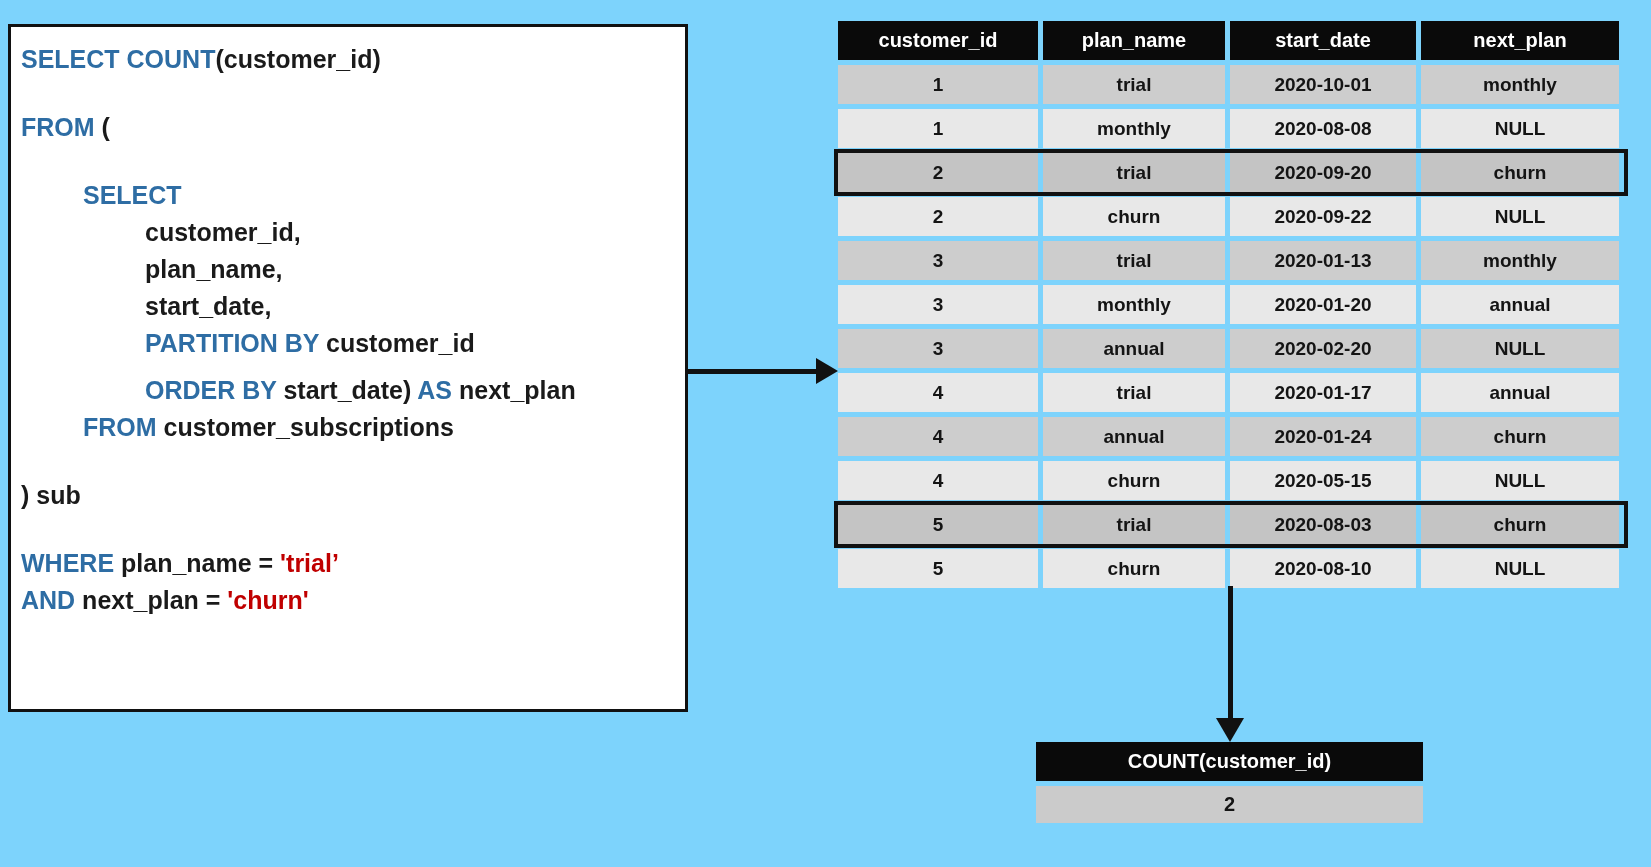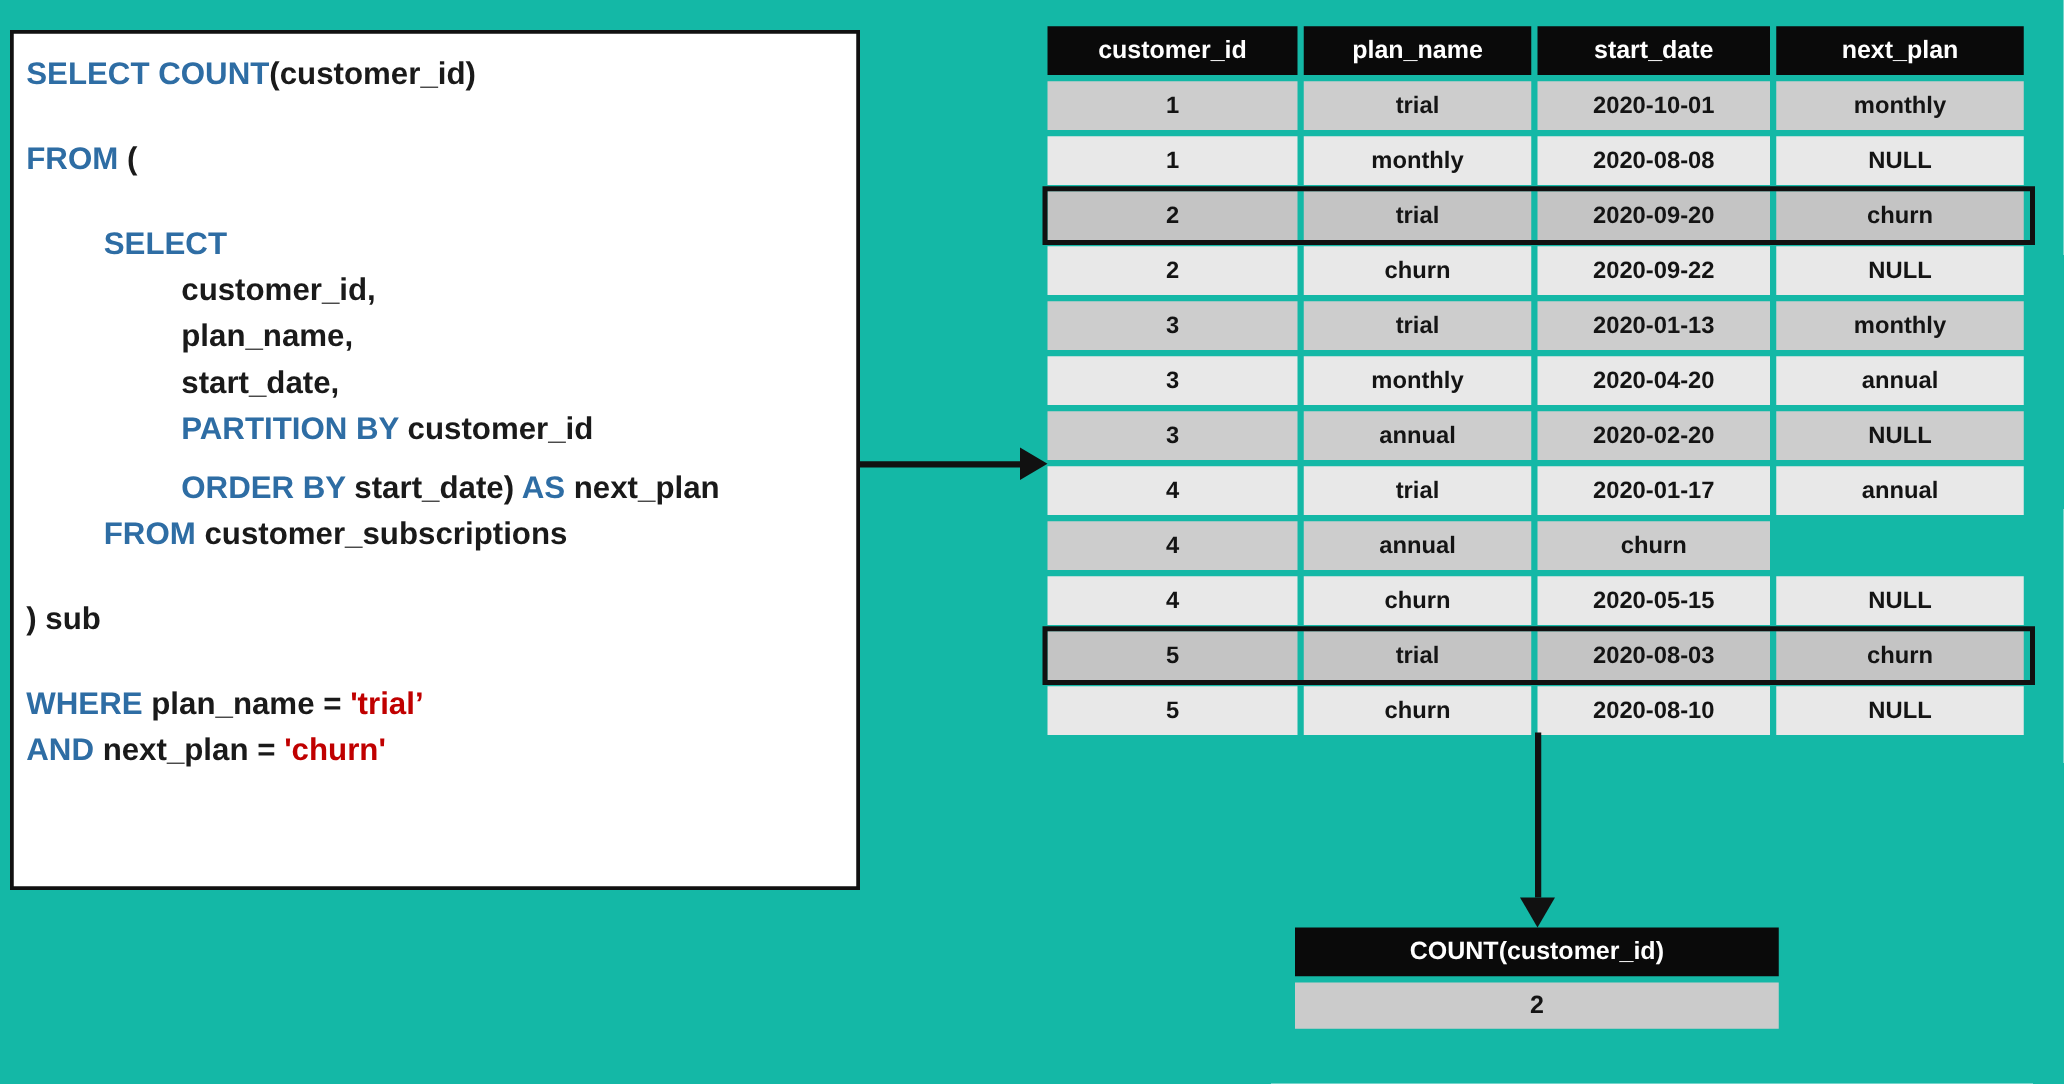--- a/index.html
+++ b/index.html
@@ -1,17 +1,17 @@
 <!DOCTYPE html>
 <html><head>
 <meta charset="utf-8">
 <style>
   html,body{margin:0;padding:0;background:#ffffff;}
   #stage{
-    position:relative;width:1651px;height:867px;background:#14b8a6;overflow:hidden;
+    position:relative;width:1651px;height:867px;background:#7dd3fc;overflow:hidden;
     font-family:"Liberation Sans","DejaVu Sans",sans-serif;font-weight:700;color:#111;
   }
 
   
   .sql-box{
     position:absolute;left:8px;top:24px;width:680px;height:688px;
     border:3px solid #111;background:#fff;box-sizing:border-box;
     padding:14px 10px 0 10px;
   }
   .sql-line{height:37px;line-height:37px;font-size:25px;white-space:pre;}
@@ -123,38 +123,39 @@
         </div>
         <div class="trow dark">
           <div class="tcell">3</div>
           <div class="tcell">trial</div>
           <div class="tcell">2020-01-13</div>
           <div class="tcell">monthly</div>
         </div>
         <div class="trow light">
           <div class="tcell">3</div>
           <div class="tcell">monthly</div>
-          <div class="tcell">2020-04-20</div>
+          <div class="tcell">2020-01-20</div>
           <div class="tcell">annual</div>
         </div>
         <div class="trow dark">
           <div class="tcell">3</div>
           <div class="tcell">annual</div>
           <div class="tcell">2020-02-20</div>
           <div class="tcell">NULL</div>
         </div>
         <div class="trow light">
           <div class="tcell">4</div>
           <div class="tcell">trial</div>
           <div class="tcell">2020-01-17</div>
           <div class="tcell">annual</div>
         </div>
         <div class="trow dark">
           <div class="tcell">4</div>
           <div class="tcell">annual</div>
+          <div class="tcell">2020-01-24</div>
           <div class="tcell">churn</div>
         </div>
         <div class="trow light">
           <div class="tcell">4</div>
           <div class="tcell">churn</div>
           <div class="tcell">2020-05-15</div>
           <div class="tcell">NULL</div>
         </div>
         <div class="trow dark hl">
           <div class="tcell">5</div>

